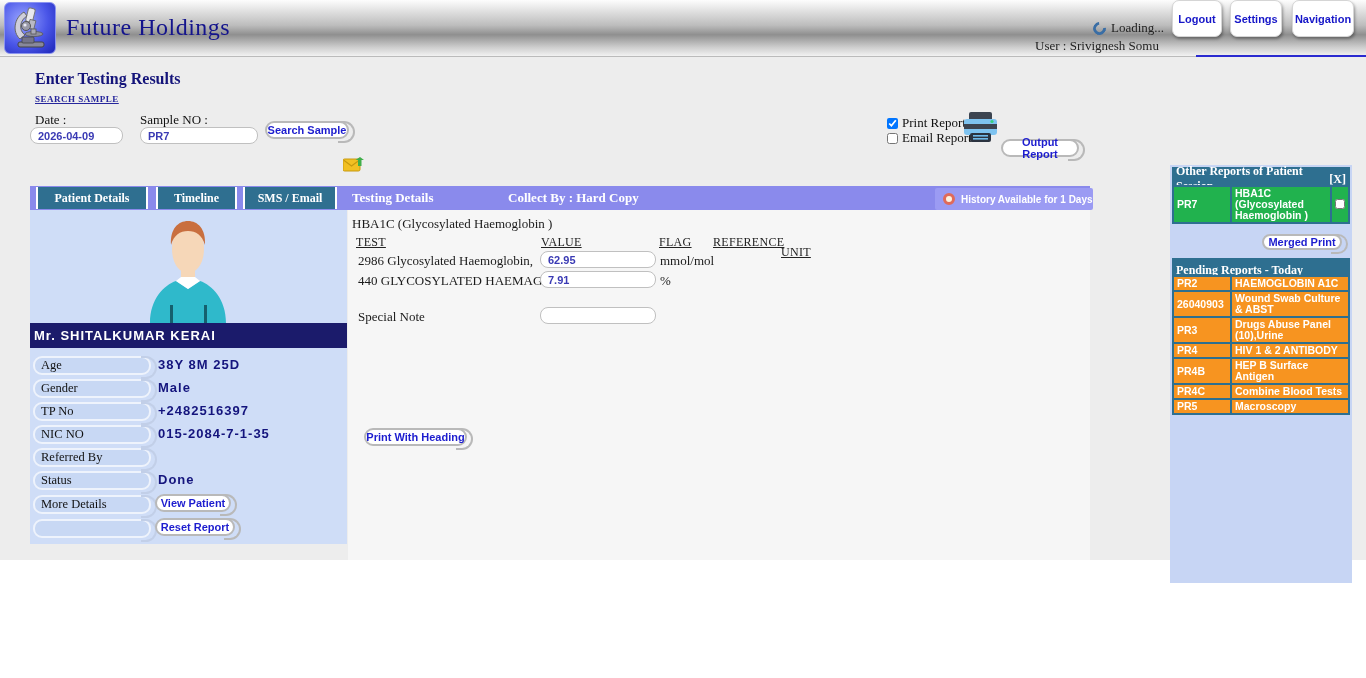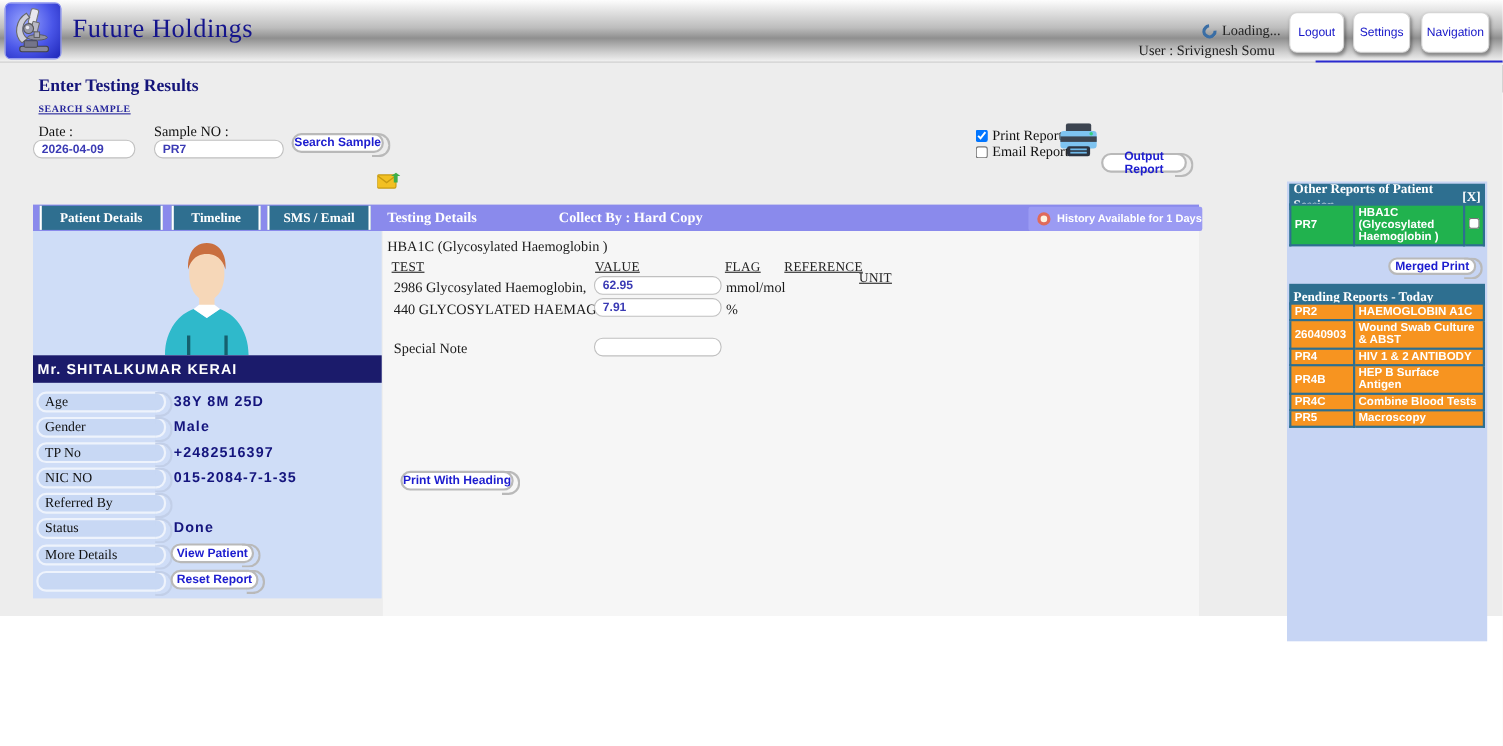--- a/index.html
+++ b/index.html
@@ -11,23 +11,23 @@
     background:linear-gradient(to bottom,#fdfdfd 0%,#e3e3e3 18%,#bdbdbd 45%,#8f8f8f 62%,#cfcfcf 85%,#f2f2f2 100%);
     border-bottom:1px solid #bbb; }
   #logo { position:absolute; left:4px; top:2px; width:52px; height:52px; border-radius:6px;
     background:radial-gradient(circle at 35% 35%, #9aa6ff 0%, #4a56e8 55%, #1d25b8 100%);
     border:1px solid #8a93f0; display:flex; align-items:center; justify-content:center; }
   #app-title { position:absolute; left:66px; top:14px; font-size:24px; color:#14148c; letter-spacing:0.5px; }
   .loading-wrap { position:absolute; left:1093px; top:20px; display:flex; align-items:center; gap:5px; }
   .spinner { width:13px; height:13px; border:3px solid #3a6ea5; border-top-color:transparent; border-radius:50%; transform:rotate(40deg); }
   .loading-text { font-size:13px; color:#222; }
   .user-text { position:absolute; left:1032px; top:38px; font-size:13px; color:#222; width:130px; text-align:center; }
-  .hdr-btn { position:absolute; top:11px; height:37px; background:#fff; border:1px solid #d5d5d5; border-radius:7px;
+  .hdr-btn { position:absolute; top:0; height:37px; background:#fff; border:1px solid #d5d5d5; border-radius:7px;
     box-shadow:1px 2px 3px rgba(0,0,0,0.35); color:#1616c8; font-family:"Liberation Sans",sans-serif;
-    font-weight:normal; font-size:11px; display:flex; align-items:center; justify-content:center; cursor:pointer;text-align:center; }
+    font-weight:bold; font-size:11px; display:flex; align-items:center; justify-content:center; cursor:pointer;text-align:center; }
   #btn-logout { left:1172px; width:50px; }
   #btn-settings { left:1230px; width:52px; }
   #btn-navigation { left:1292px; width:62px; }
   #hdr-blueline { position:absolute; left:1196px; top:55px; width:170px; height:2px; background:#2a2ad0; }
 
   
   #navbar { position:absolute; left:1115px; top:59px; width:251px; height:25px; background:#a7a7a7; border:1px solid #989898;
     display:flex; align-items:center; justify-content:space-between; padding:0 36px; }
   .nav-ico { width:26px; height:16px; display:flex; align-items:center; justify-content:center; cursor:pointer; }
 
@@ -274,20 +274,24 @@
     <tbody>
         <tr>
       <td class="code-cell">PR2</td>
       <td>HAEMOGLOBIN A1C</td>
     </tr>
     <tr>
       <td class="code-cell">26040903</td>
       <td>Wound Swab Culture &amp; ABST</td>
     </tr>
     <tr>
+      <td class="code-cell">PR3</td>
+      <td>Drugs Abuse Panel (10),Urine</td>
+    </tr>
+    <tr>
       <td class="code-cell">PR4</td>
       <td>HIV 1 &amp; 2 ANTIBODY</td>
     </tr>
     <tr>
       <td class="code-cell">PR4B</td>
       <td>HEP B Surface Antigen</td>
     </tr>
     <tr>
       <td class="code-cell">PR4C</td>
       <td>Combine Blood Tests</td>

